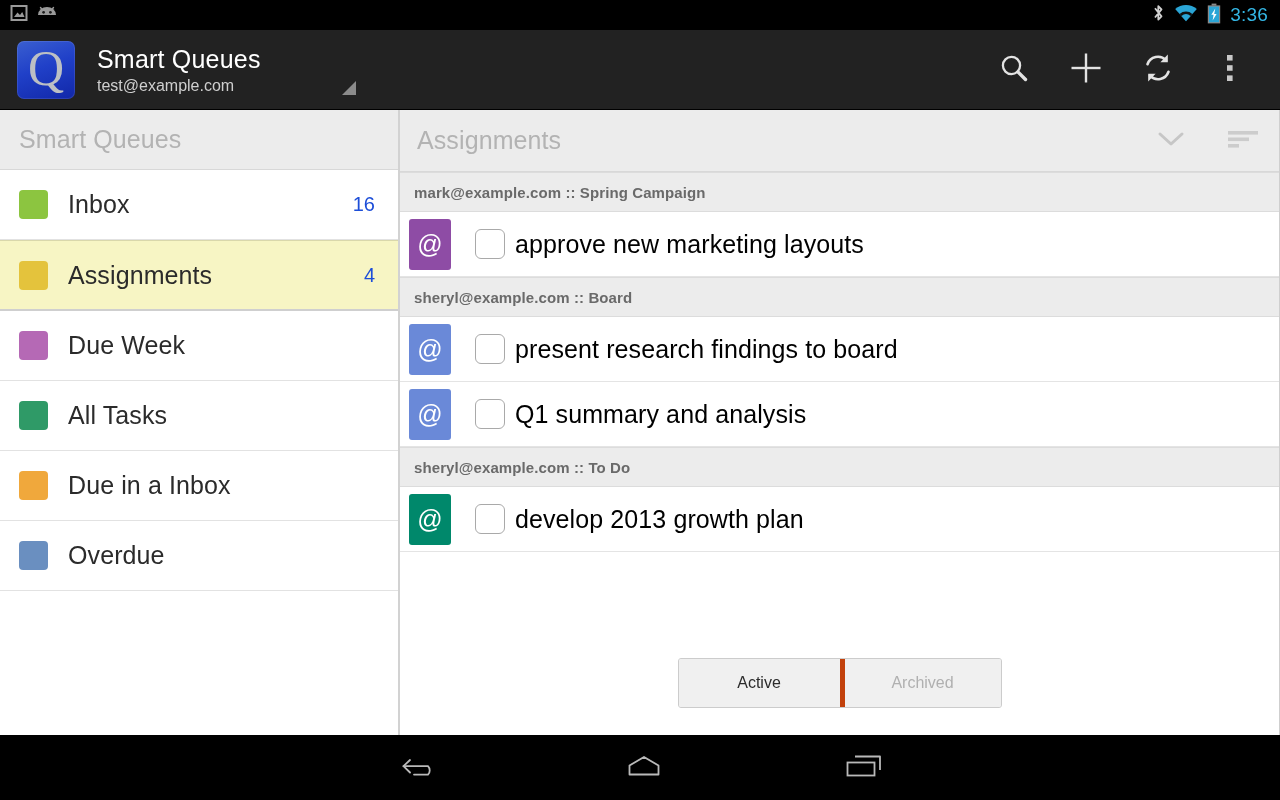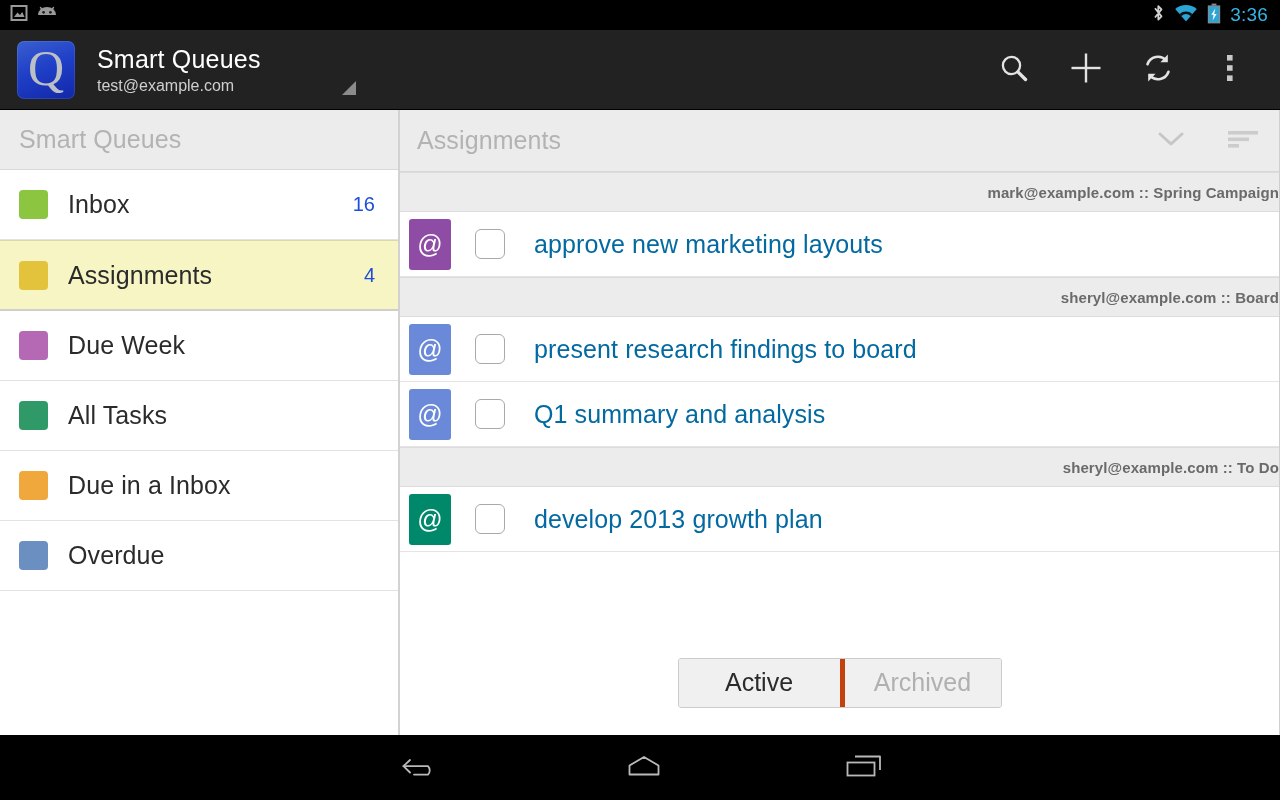--- a/index.html
+++ b/index.html
@@ -140,21 +140,21 @@
   .panel-header-actions { margin-left: auto; display: flex; align-items: center; }
   .ph-btn {
     width: 72px; height: 62px; display: flex;
     align-items: center; justify-content: center; cursor: pointer;
   }
   .task-list { flex: 1; overflow: hidden; background: #ffffff; }
   .group-header {
     height: 40px; background: #ececec;
     border-bottom: 1px solid #dcdcdc;
     border-top: 1px solid #dcdcdc;
-    display: flex; align-items: center; justify-content: flex-end;
+    display: flex; align-items: center;
   }
   .group-header-text {
     font-size: 15px; font-weight: bold; color: #6a6a6a;
     padding-left: 14px; letter-spacing: 0.1px;
   }
   .task-row {
     height: 65px; display: flex; align-items: center;
     background: #ffffff; border-bottom: 1px solid #e4e4e4;
     cursor: pointer;
   }
@@ -163,37 +163,37 @@
     margin-left: 9px; flex: 0 0 auto;
     display: flex; align-items: center; justify-content: center;
     color: #ffffff; font-size: 25px;
   }
   .task-check {
     width: 30px; height: 30px; border-radius: 6px;
     border: 1px solid #a9a9a9; background: #ffffff;
     margin-left: 24px; flex: 0 0 auto; cursor: pointer;
   }
   .task-title {
-    margin-left: 29px; font-size: 25px; color: #0369a1; letter-spacing: 0.1px;
+    margin-left: 10px; font-size: 25px; color: #000000; letter-spacing: 0.1px;
   }
 
   
   .panel-footer {
     height: 105px; display: flex;
     align-items: center; justify-content: center;
     background: #ffffff;
   }
   .segmented {
     display: flex; border: 1px solid #cccccc; border-radius: 3px;
     overflow: hidden; background: #f0f0f0;
   }
   .seg-btn {
     height: 48px; min-width: 161px; padding: 0 22px;
     display: flex; align-items: center; justify-content: center;
-    font-size: 25px; background: #f0f0f0; cursor: pointer;
+    font-size: 16px; background: #f0f0f0; cursor: pointer;
   }
   .seg-btn.active { color: #2b2b2b; }
   .seg-btn.inactive { color: #b0b0b0; border-left: 5px solid #c2410c; }
 
   
   .nav-bar {
     position: absolute; bottom: 0; left: 0;
     width: 1280px; height: 65px; background: #000000;
     display: flex; align-items: center;
   }

